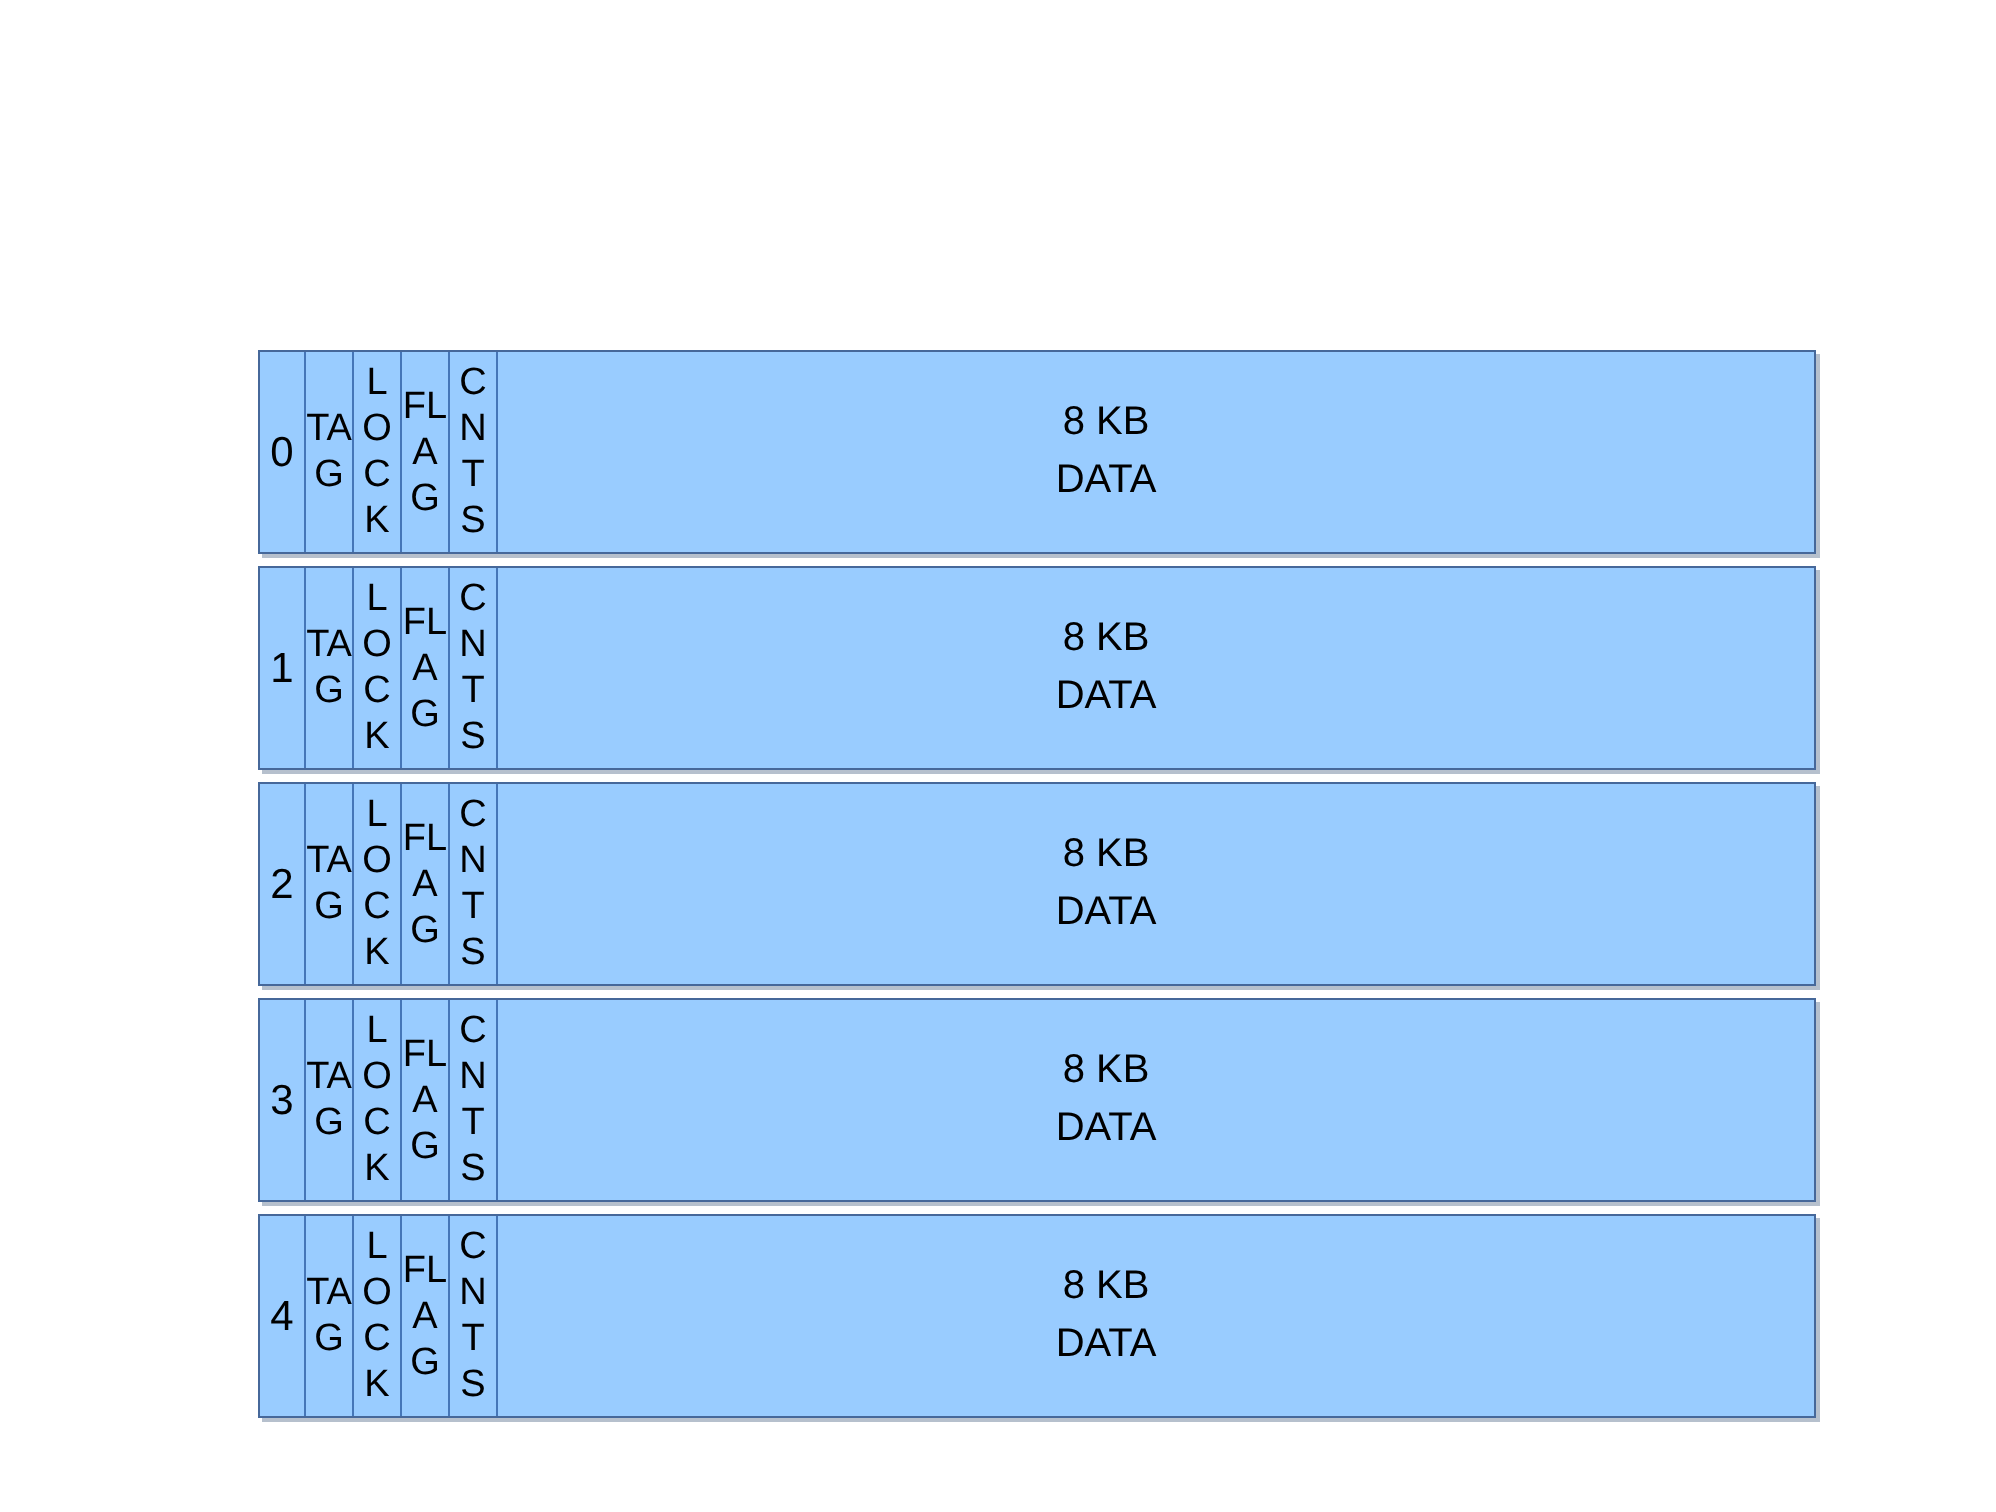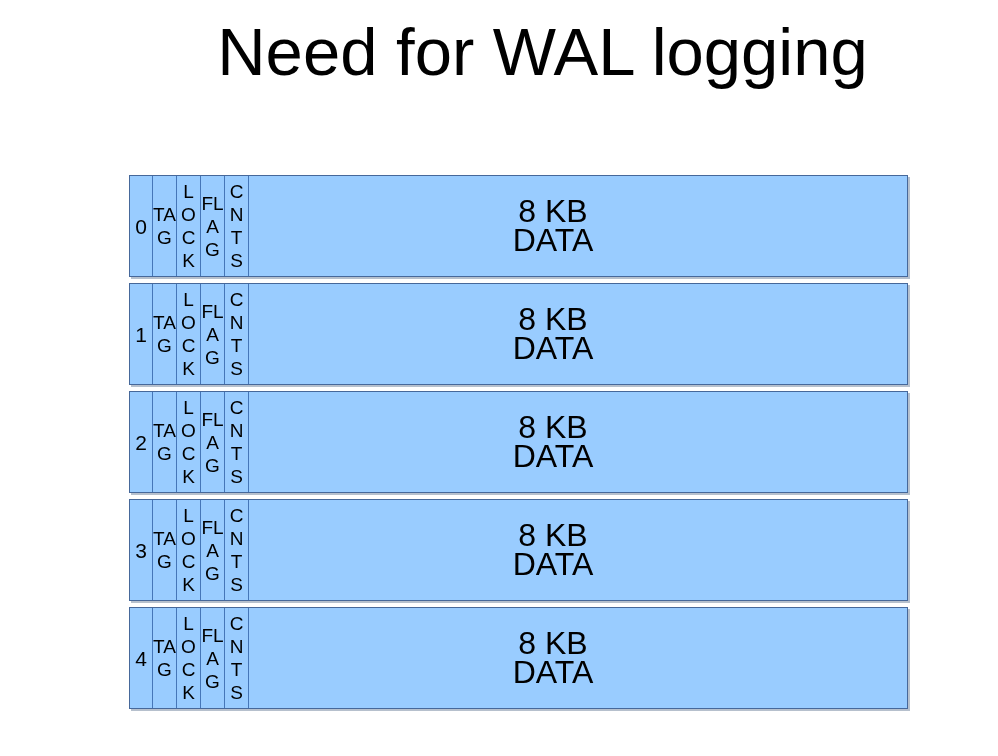--- a/index.html
+++ b/index.html
@@ -61,33 +61,32 @@
     font-size:19px;
     line-height:23px;
     text-align:center;
     word-break:break-all;
     overflow:hidden;
   }
   .cell.data{
     flex:1;
     border-right:none;
     flex-direction:column;
-    font-size:32px;
+    font-size:20px;
     line-height:29px;
   }
   .cell.data .dline{
     transform:translateX(-25px);
     text-align:center;
   }
 </style>
 </head>
 <body>
 
 <div class="slide">
-  <h1 class="title">Need for WAL logging</h1>
 
   <div class="pages">
 
     <div class="page">
       <div class="cell num">0</div>
       <div class="cell vert">TAG</div>
       <div class="cell vert">LOCK</div>
       <div class="cell vert">FLAG</div>
       <div class="cell vert">CNTS</div>
       <div class="cell data">

